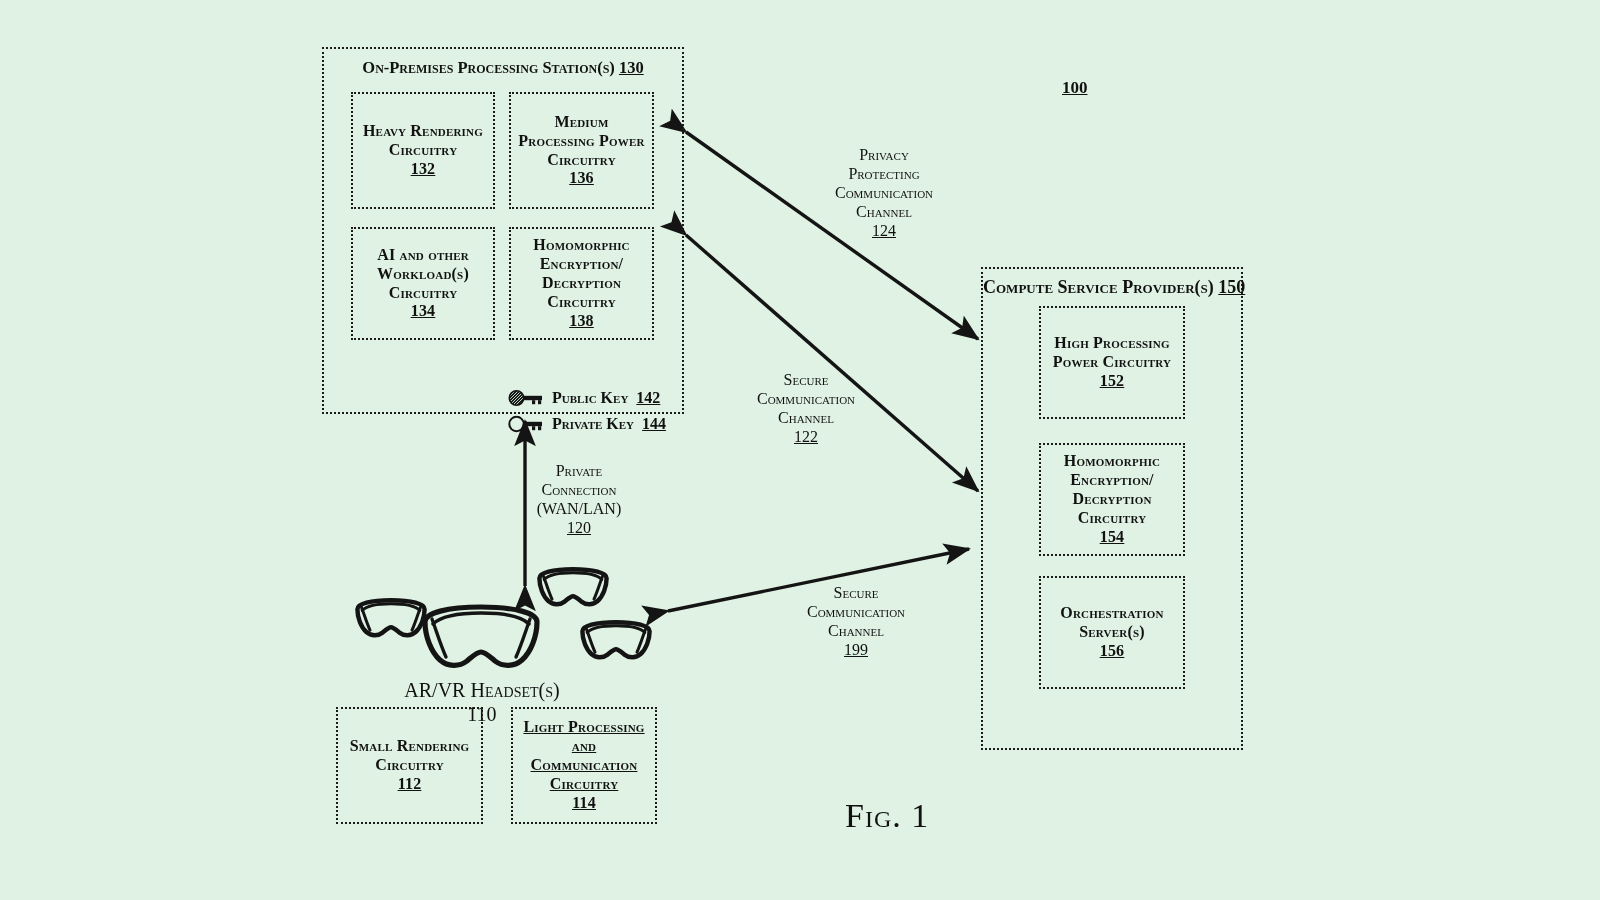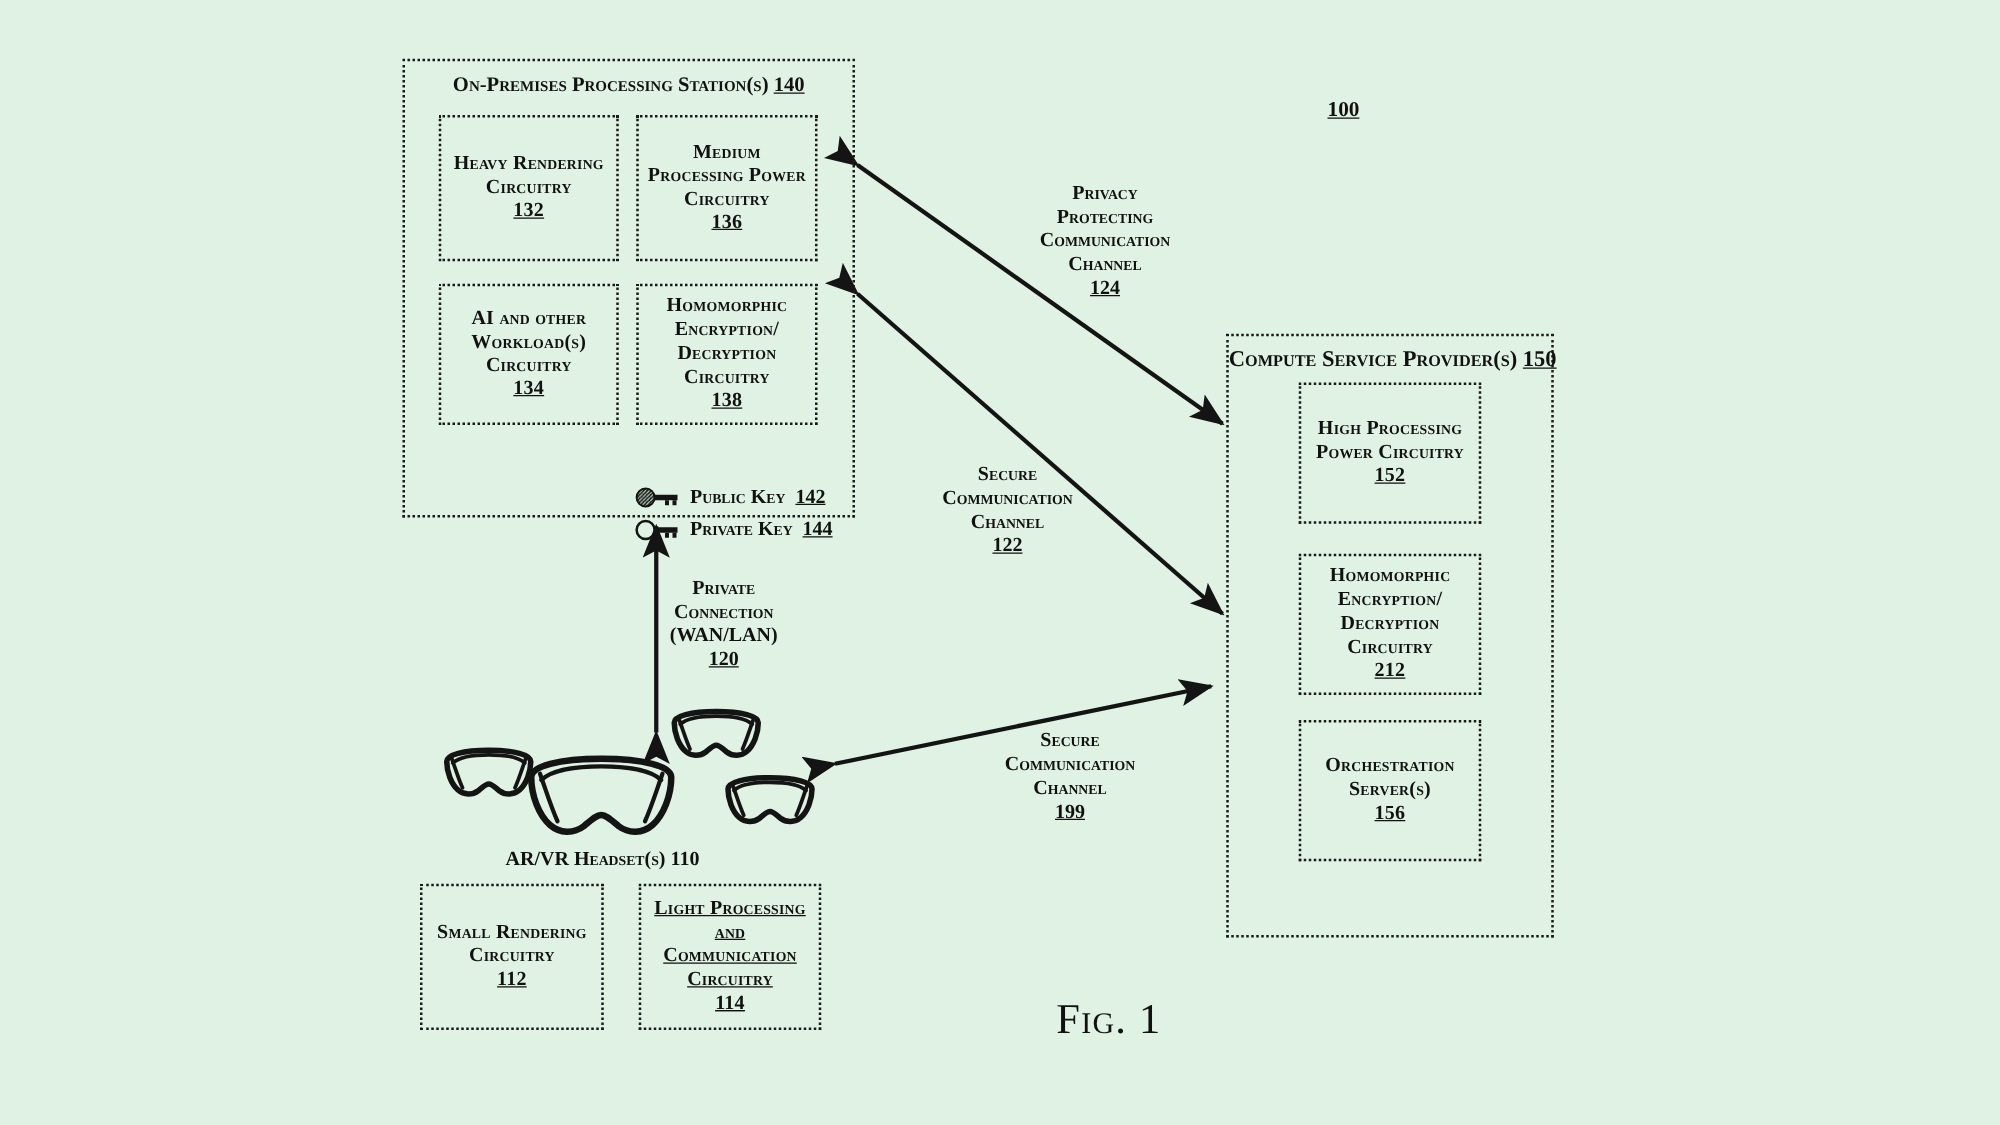--- a/index.html
+++ b/index.html
@@ -68,21 +68,21 @@
     display: block;
     text-decoration: underline;
     font-variant: normal;
     font-weight: bold;
   }
 
   
   .float-label {
     position: absolute;
     font-size: 16px;
-    font-weight: bold;
+    font-weight: normal;
     font-variant: small-caps;
     text-align: center;
     line-height: 1.18;
   }
   .float-label .num {
     display: block;
     font-variant: normal;
     text-decoration: underline;
   }
 
@@ -207,21 +207,21 @@
                C -50,12 -56,-4 -56,-18 Z"></path>
       <path class="headset-shape" stroke-width="5" d="M -48,-16 C -40,-24 -20,-27 0,-27 C 20,-27 40,-24 48,-16"></path>
       <path class="headset-shape" stroke-width="5" d="M -49,-21 C -44,-7 -40,6 -35,17"></path>
       <path class="headset-shape" stroke-width="5" d="M 49,-21 C 44,-7 40,6 35,17"></path>
     </g>
   </svg>
 
   <div class="outer-box" style="left:322px; top:47px; width:362px; height:367px;">
     <div class="outer-title" style="top:9px;">
       <span>On-Premises Processing Station(s)</span>
-      <span class="u">140</span>
+      <span class="u">130</span>
     </div>
   </div>
 
   <div class="inner-box" style="left:351px; top:92px; width:144px; height:117px;">
     <div class="sc">
       <span>Heavy Rendering</span><br>
       <span>Circuitry</span>
       <span class="num">132</span>
     </div>
   </div>
@@ -300,33 +300,33 @@
       <span class="num">152</span>
     </div>
   </div>
 
   <div class="inner-box" style="left:1039px; top:443px; width:146px; height:113px;">
     <div class="sc">
       <span>Homomorphic</span><br>
       <span>Encryption/</span><br>
       <span>Decryption</span><br>
       <span>Circuitry</span>
-      <span class="num">212</span>
+      <span class="num">154</span>
     </div>
   </div>
 
   <div class="inner-box" style="left:1039px; top:576px; width:146px; height:113px;">
     <div class="sc">
       <span>Orchestration</span><br>
       <span>Server(s)</span>
       <span class="num">156</span>
     </div>
   </div>
 
-  <div class="float-label" style="left:392px; top:679px; width:180px; font-size:16px;">
+  <div class="float-label" style="left:392px; top:679px; width:180px; font-size:20px;">
     <span>AR/VR Headset(s)</span>
     <span>110</span>
   </div>
 
   <div class="inner-box" style="left:336px; top:707px; width:147px; height:117px;">
     <div class="sc">
       <span>Small Rendering</span><br>
       <span>Circuitry</span>
       <span class="num">112</span>
     </div>

